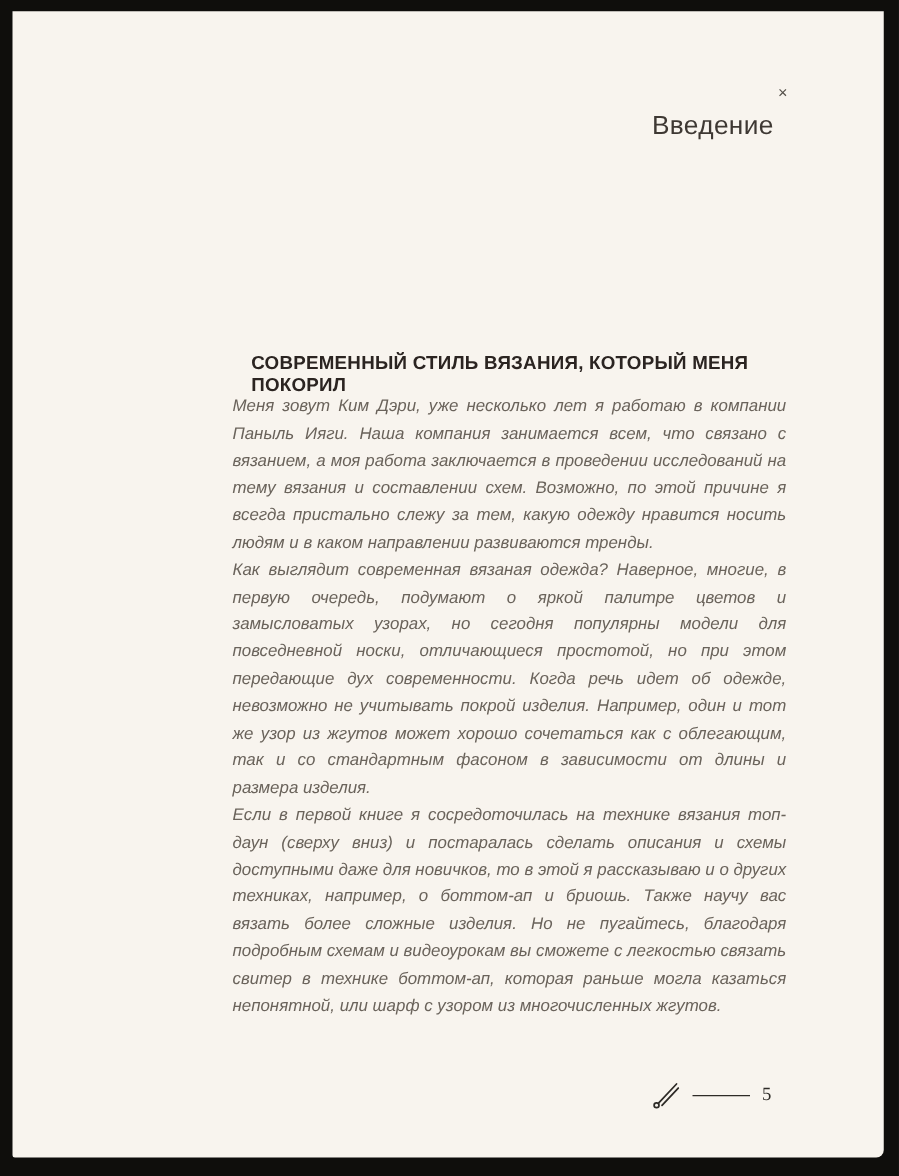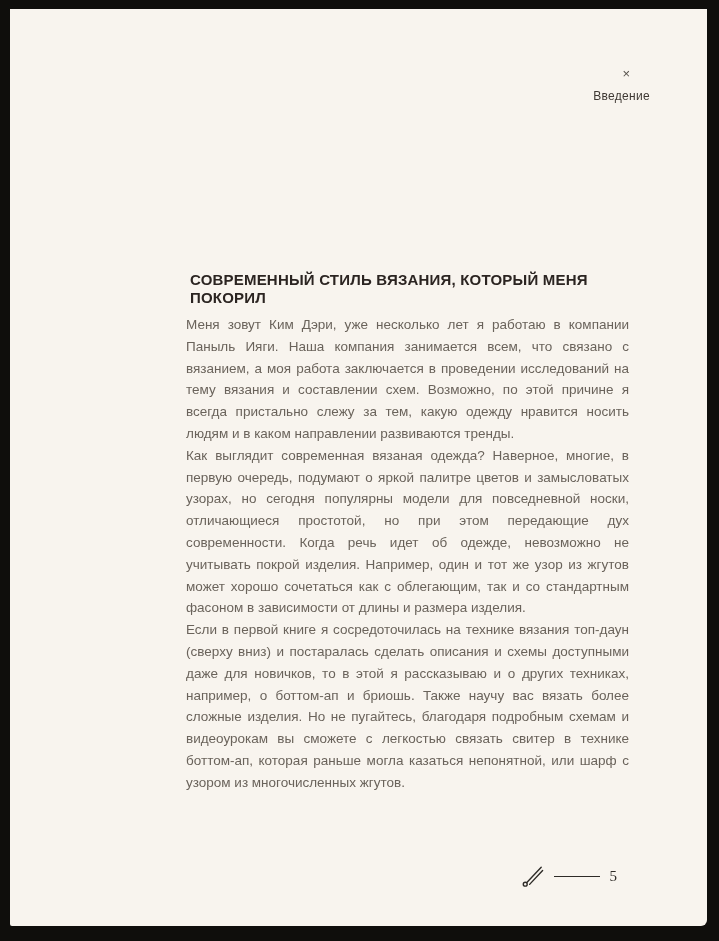--- a/index.html
+++ b/index.html
@@ -30,50 +30,51 @@
     position: absolute;
     top: 58px;
     right: 77px;
     font-size: 13px;
     color: #55504a;
     line-height: 1;
   }
   .section-label {
     position: absolute;
     top: 80px;
-    right: 57px;
-    font-size: 12px;
+    right: 88px;
+    font-size: 21px;
     color: #3e3833;
     letter-spacing: 0.3px;
     text-align: right;
   }
   .heading {
     position: absolute;
     top: 258px;
     left: 176px;
     right: 70px;
-    margin: 4px;
+    margin: 15px;
     font-size: 15px;
     font-weight: bold;
     color: #2b2421;
     letter-spacing: 0.2px;
     line-height: 1.2;
   }
   .body-text {
     position: absolute;
     top: 305px;
     left: 176px;
     right: 78px;
     color: #6a635b;
     font-size: 13.5px;
     line-height: 21.8px;
   }
   .body-text p {
     margin: 0;
     text-align: justify;
+    font-style: italic;
   }
   .footer {
     position: absolute;
     top: 852px;
     right: 90px;
     display: flex;
     align-items: center;
     gap: 10px;
     height: 30px;
   }

